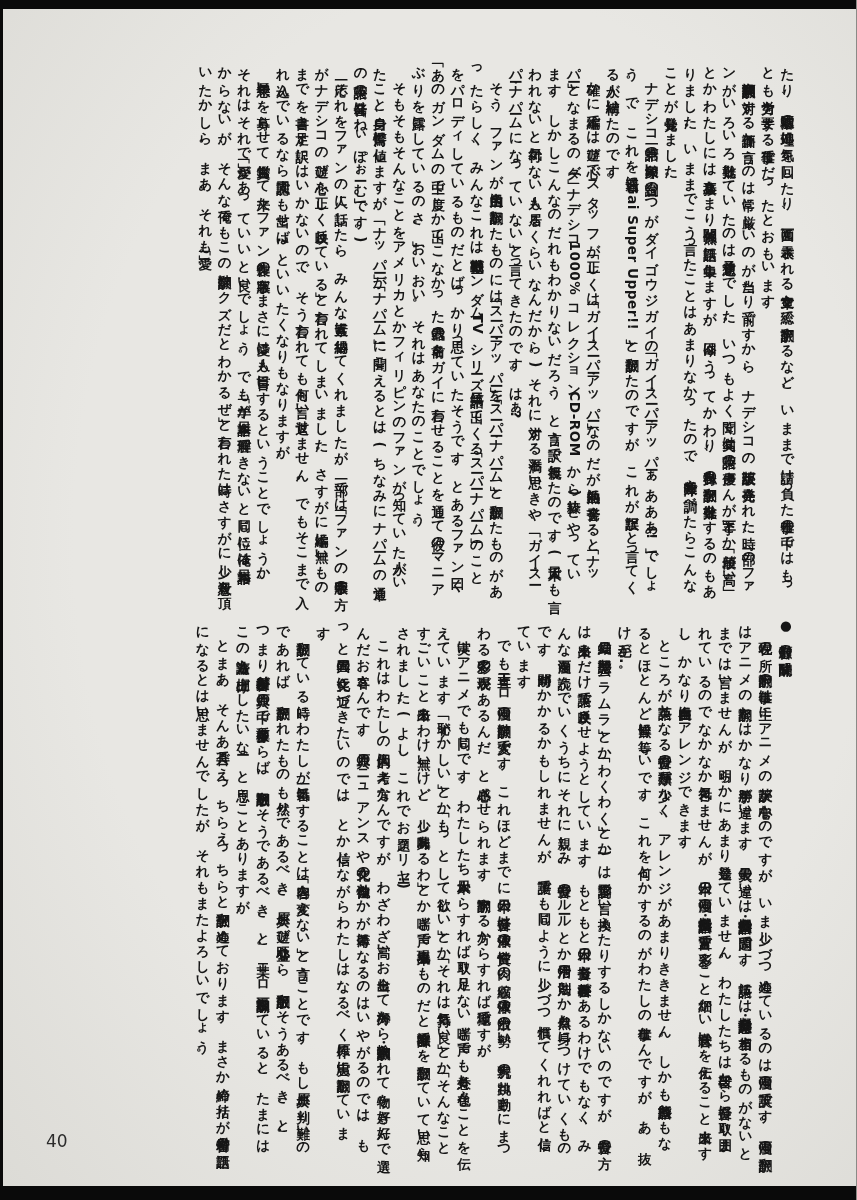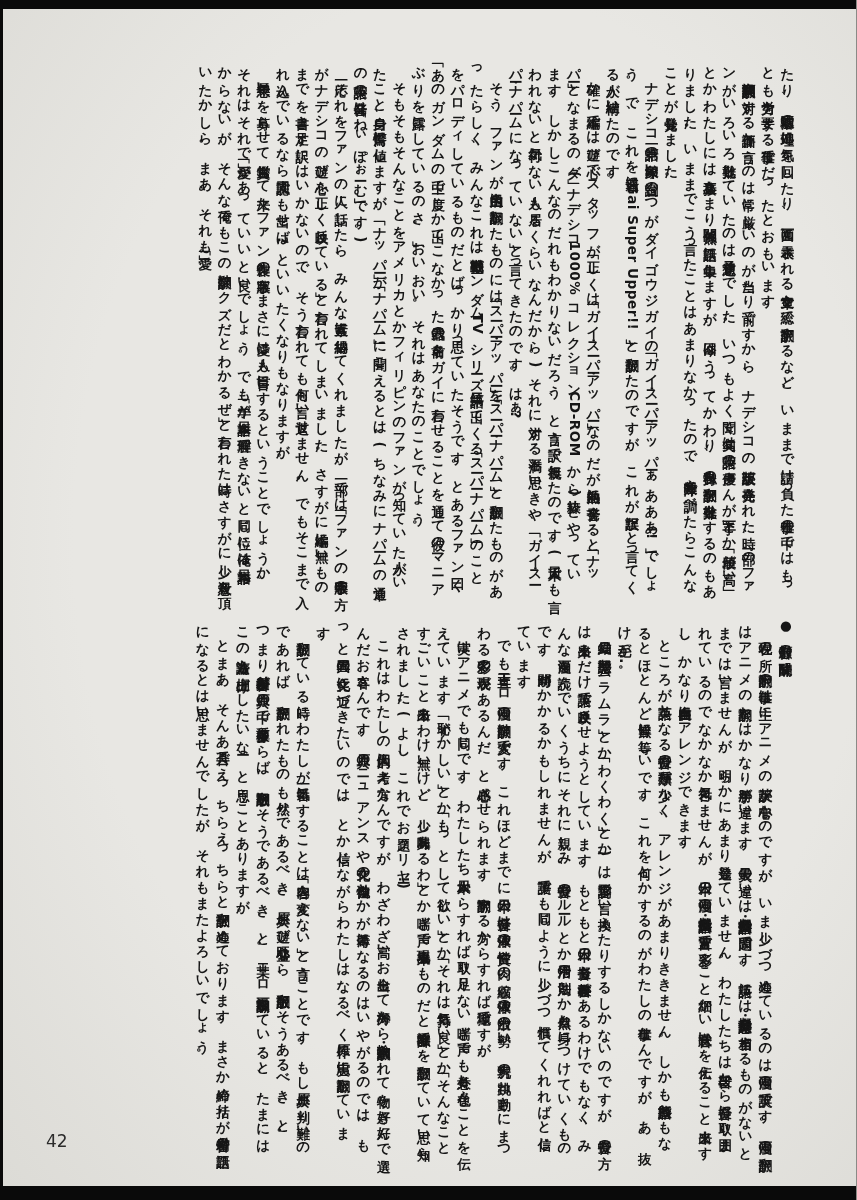--- a/index.html
+++ b/index.html
@@ -101,14 +101,14 @@
     <p>現在の所、翻訳の仕事は主にアニメの英訳が中心なのですが、いま少しづつ進めているのは漫画の英訳です。漫画の翻訳はアニメの翻訳とはかなり勝手が違います。最大の違いは擬音・擬態語の問題です。英語には擬音・擬態語に相当するものがないとまでは言いませんが、明らかにあまり発達していません。わたしたちは普段から擬音に取り囲まれているのでなかなか気付きませんが、日本の漫画の擬音・擬態語は豊富で多彩、こと細かい意味合いを伝えること出来ますし、かなり自由自在にアレンジできます。</p>
     <p>ところが英語となる擬音の種類が少なく、アレンジがあまりききません。しかも擬態語ともなるとほとんど皆無に等しいです。これを何とかするのがわたしの仕事なんですが、あ、抜け毛が…。</p>
     <p>結局の擬態語(「ムラムラ」とか「わくわく」とか)は形容詞で言い換えたりするしかないのですが、擬音の方は出来るだけ英語で反映させようとしています。もともと日本の擬音も教科書があるわけでもなく、みんな漫画を読んでいくうちにそれに親しみ、擬音のルールとか活用の法則とか自然と身につけていくものです。時間がかかるかもしれませんが、英語でも同じように少しづつ慣れてくれればと信じています。</p>
     <p>でも正直エロ漫画の翻訳は大変です。これほどまでに日本の擬音は液体の性質や肉の収縮、液体の放出の勢い、乳房の跳ね動きにまつわる多彩の表現があるんだ、と感心させられます。翻訳する方からすれば地獄ですが。</p>
     <p>実はアニメでも同じです。わたしたち日本人からすれば取り足りない喘ぎ声でも意外と色々なことを伝えています。「恥ずかしい」とか「もっとして欲しい」とか「それは気持ち良い」とか「そんなことすごいこと出来るわけ無いけど、少し興味あるわ」とか喘ぎ声で表現出来るものだと淫獣教師くを翻訳していて思い知らされました。(よし、これでお題クリヤー!)</p>
     <p>これはわたしの個人的に考え方なんですが、わざわざ高いお金出して海外から輸入・翻訳されて物を好き好んで選んだお客さんです。原典のニュアンスや文化の独自性とかが希薄になるのはいやがるのでは、もっと異国の文化に近づきたいのでは、とか信じながらわたしはなるべく原作に忠実に翻訳しています。</p>
     <p>翻訳している時にわたしが一番気にすることは「内容を変えない」と言うことです。もし原典が判り難いのであれば、翻訳されたものも然りであるべき。原典が遊び心旺盛なら、翻訳版もそうあるべき、と。つまり射精擬音が原典の中で多種多様ならば、翻訳版もそうであるべき、と。某エロ漫画翻訳していると、たまにはこの方法論も棚上げしたいなー、と思うことありますが。</p>
     <p>とまあ、そんあ具合でえっちらえっちらと翻訳を進めております。まさか締め括りが射精音の話題になるとは思いませんでしたが、それもまたよろしいでしょう。</p>
   </div>
 
-  <div class="page-number">42</div>
+  <div class="page-number">40</div>
 </div>
 
 </body></html>

